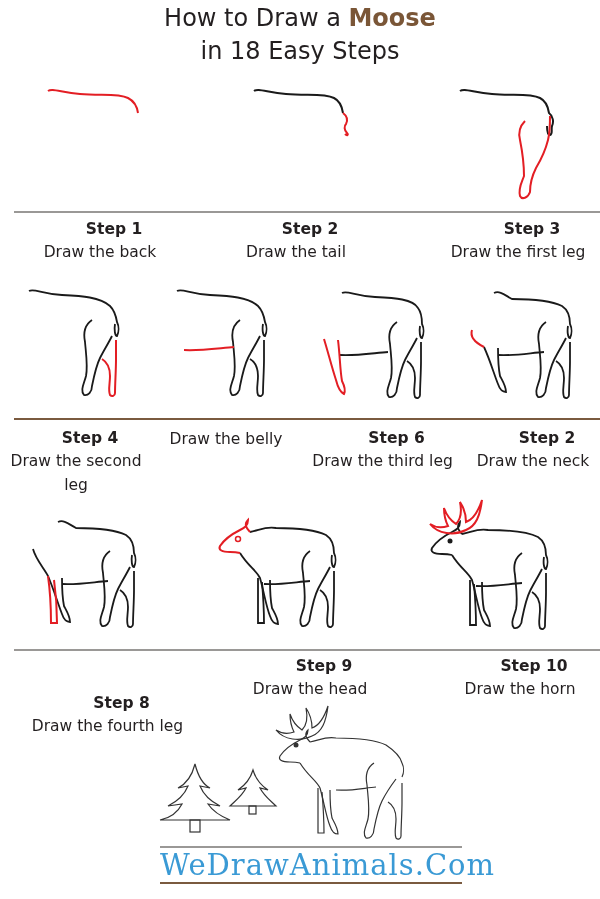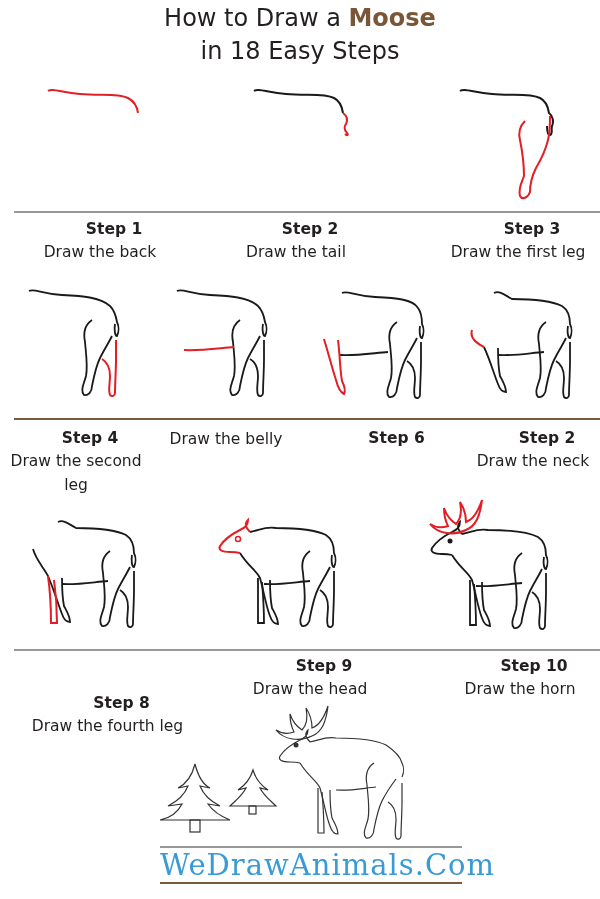--- a/index.html
+++ b/index.html
@@ -103,20 +103,21 @@
 
 <div class="caption" style="left:0;top:427px;width:152px;">
   <div class="step">Step 4</div>
   <div class="desc">Draw the second leg</div>
 </div>
 <div class="caption" style="left:158px;top:427px;width:136px;">
   <div class="desc">Draw the belly</div>
 </div>
 <div class="caption" style="left:300px;top:427px;width:165px;">
   <div class="step">Step 6</div>
+  <div class="desc">Draw the third leg</div>
 </div>
 <div class="caption" style="left:466px;top:427px;width:134px;">
   <div class="step">Step 2</div>
   <div class="desc">Draw the neck</div>
 </div>
 
 <div class="panel" style="left:0;top:510px;width:200px;height:140px;">
   <svg width="200" height="140">
     <path d="M58,12 C64,9 70,15 76,18 C94,18 114,19 126,25 C132,29 134,35 134,43 C136,47 136,53 134,57 C132,57 131,51 132,45" fill="none" stroke="#1a1a1a" stroke-width="1.8"></path>
     <path d="M110,41 C104,45 101,53 103,63 C104,75 106,87 104,97 C102,105 98,111 102,116 C106,117 110,113 110,107 C112,97 114,87 118,79 C122,71 126,65 130,57" fill="none" stroke="#1a1a1a" stroke-width="1.8"></path>

